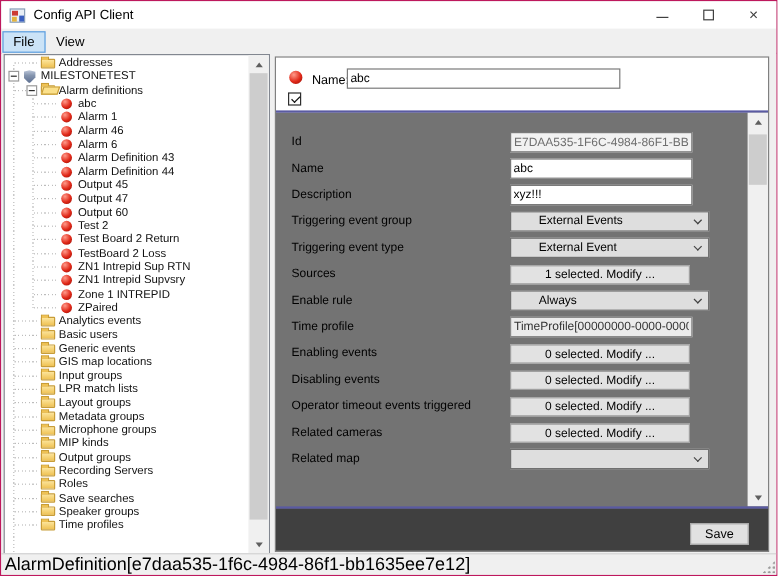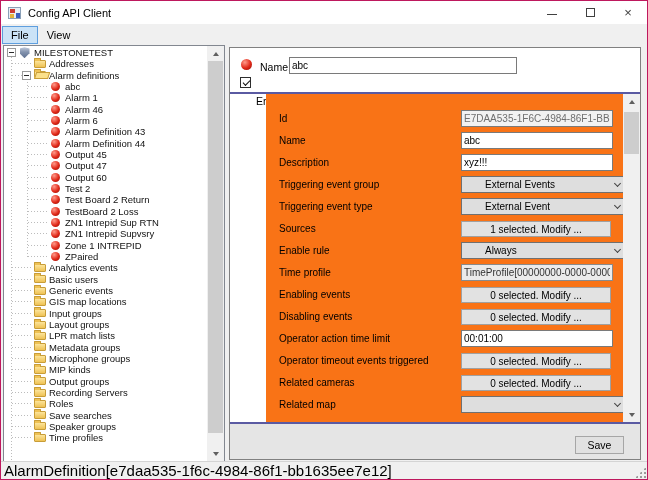--- a/index.html
+++ b/index.html
@@ -83,38 +83,38 @@
   .hdr-name-input { position:absolute; left:59px; top:9px; width:228px; height:17px;
                     border:1px solid #7a7a7a; font-size:10px; padding:0 2px; font-family:inherit; }
   .hdr-check { position:absolute; left:10px; top:29px; width:11px; height:11px;
                border:1px solid #2e2e2e; background:#fff; }
   .hdr-check.checked::after { content:""; display:block; width:6px; height:3px; margin:2px 0 0 1.5px;
                border-left:1.5px solid #111; border-bottom:1.5px solid #111; transform:rotate(-45deg); }
   .hdr-check-label { position:absolute; left:26px; top:47px; font-size:10.5px; color:#000; }
   .divider  { position:absolute; top:44px; left:0; right:0; height:2px; background:#5a5aa2; }
   .divider2 { position:absolute; top:374px; left:0; right:0; height:2px; background:#5a5aa2; }
 
-  .form-area { position:absolute; top:46px; left:0; right:0; height:344px; background:#f97316;margin-left:36px; }
+  .form-area { position:absolute; top:46px; left:0; right:0; height:344px; background:#737373; }
   .form-rows { position:absolute; left:0; top:0; right:17px; bottom:0; padding-top:16px;
                display:flex; flex-direction:column; gap:5px; overflow:hidden; }
   .frow { position:relative; height:17px; flex:none; }
   .flbl { position:absolute; left:13px; top:3px; font-size:10px; color:#000; }
   .fctl { position:absolute; left:195px; top:0; height:17px; font-size:10px; font-family:inherit; }
   .tb   { width:152px; border:1px solid #7a7a7a; background:#fff; color:#000; padding:0 2px; }
   .tb.ro   { background:#f2f2f2; color:#6f6f6f; }
   .tb.flat { background:#ebebeb; border-color:#8a8a8a; color:#333; }
   .combo { width:166px; background:#dedede; border:1px solid #707070; display:flex; align-items:center;padding-left:20px; }
   .combo-text { font-size:10px; padding-left:3px; color:#000; overflow:hidden; white-space:nowrap; }
   .chev { position:absolute; right:6px; top:4px; width:5px; height:5px;
           border-right:1.2px solid #444; border-bottom:1.2px solid #444; transform:rotate(45deg); }
   .mbtn { width:150px; height:16px; top:1px; background:#e2e2e2; border:1px solid #a0a0a0;
           text-align:center; color:#000; }
   .form-scroll { height:328px; }
 
-  .footer { position:absolute; top:376px; left:0; right:0; bottom:0; background:#e5e5e5; }
+  .footer { position:absolute; top:376px; left:0; right:0; bottom:0; background:#404040; }
   .save-btn { position:absolute; right:16px; top:12px; width:49px; height:18px; background:#e1e1e1;
               border:1px solid #a6a6a6; font-size:10.5px; font-family:inherit; color:#000; }
 
   
   .statusbar { position:absolute; left:0; right:0; bottom:0; height:18px; background:#f0f0f0;
                border-top:1px solid #d4d4d4; display:flex; align-items:center; padding-left:3px; }
   .status-text { font-size:15px; color:#000; }
   .grip { position:absolute; right:1px; bottom:1px; width:11px; height:11px;
           background-image:radial-gradient(#9a9a9a 1px, transparent 1.2px);
           background-size:4px 4px; clip-path:polygon(100% 0,100% 100%,0 100%); }
@@ -149,35 +149,35 @@
       <div class="menu-item">View</div>
     </div>
 
   <div class="main">
 
     <div class="tree-panel">
       <div class="tree-view">
         <div class="vline" id="vline-root"></div>
         <div class="vline" id="vline-alarms"></div>
         <div id="tree-rows">
+            <div class="trow l1">
+              <div class="slot"></div>
+              <div class="ticon">
+                <i class="i-folder"></i>
+              </div>
+              <span class="tlabel">Addresses</span>
+            </div>
             <div class="trow l0">
               <div class="slot expander"></div>
               <div class="ticon">
                 <i class="i-site"></i>
               </div>
               <span class="tlabel">MILESTONETEST</span>
             </div>
             <div class="trow l1">
-              <div class="slot"></div>
-              <div class="ticon">
-                <i class="i-folder"></i>
-              </div>
-              <span class="tlabel">Addresses</span>
-            </div>
-            <div class="trow l1">
               <div class="slot expander"></div>
               <div class="ticon">
                 <i class="i-folder-open"></i>
               </div>
               <span class="tlabel">Alarm definitions</span>
             </div>
             <div class="trow l2">
               <div class="slot"></div>
               <div class="ticon">
                 <i class="i-alarm"></i>
@@ -322,28 +322,28 @@
               <div class="ticon">
                 <i class="i-folder"></i>
               </div>
               <span class="tlabel">Input groups</span>
             </div>
             <div class="trow l1">
               <div class="slot"></div>
               <div class="ticon">
                 <i class="i-folder"></i>
               </div>
+              <span class="tlabel">LPR match lists</span>
+            </div>
+            <div class="trow l1">
+              <div class="slot"></div>
+              <div class="ticon">
+                <i class="i-folder"></i>
+              </div>
               <span class="tlabel">Layout groups</span>
-            </div>
-            <div class="trow l1">
-              <div class="slot"></div>
-              <div class="ticon">
-                <i class="i-folder"></i>
-              </div>
-              <span class="tlabel">LPR match lists</span>
             </div>
             <div class="trow l1">
               <div class="slot"></div>
               <div class="ticon">
                 <i class="i-folder"></i>
               </div>
               <span class="tlabel">Metadata groups</span>
             </div>
             <div class="trow l1">
               <div class="slot"></div>
@@ -469,24 +469,20 @@
             </div>
             <div class="frow">
               <span class="flbl">Enabling events</span>
               <button class="fctl mbtn">0 selected. Modify ...</button>
             </div>
             <div class="frow">
               <span class="flbl">Disabling events</span>
               <button class="fctl mbtn">0 selected. Modify ...</button>
             </div>
             <div class="frow">
-              <span class="flbl">Operator action time limit</span>
-              <input type="text" class="fctl tb" value="00:01:00" style="">
-            </div>
-            <div class="frow">
               <span class="flbl">Operator timeout events triggered</span>
               <button class="fctl mbtn">0 selected. Modify ...</button>
             </div>
             <div class="frow">
               <span class="flbl">Related cameras</span>
               <button class="fctl mbtn">0 selected. Modify ...</button>
             </div>
             <div class="frow">
               <span class="flbl">Related map</span>
               <div class="fctl combo">

